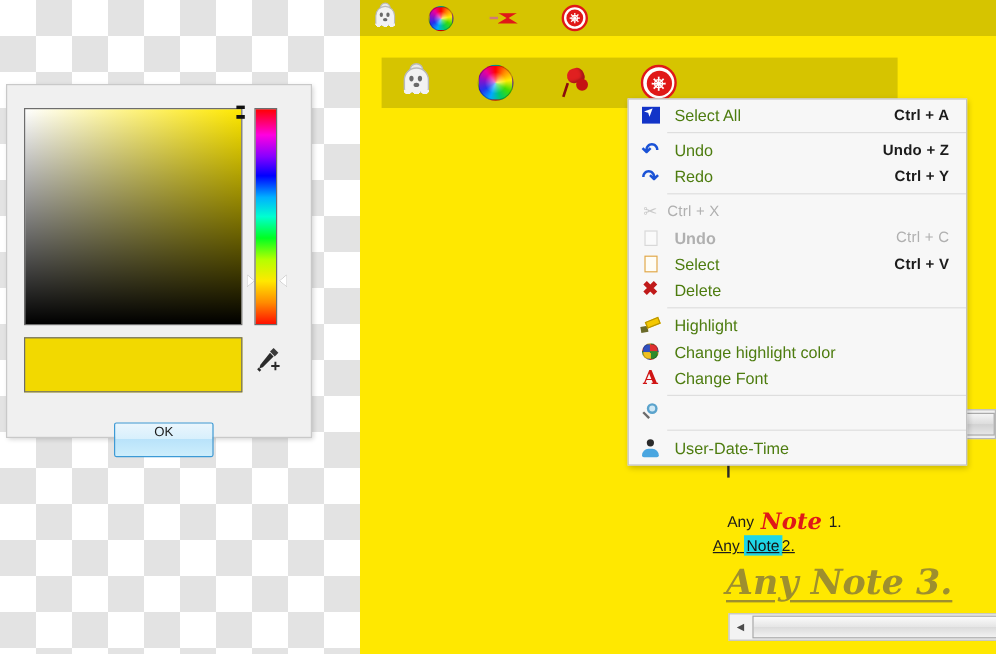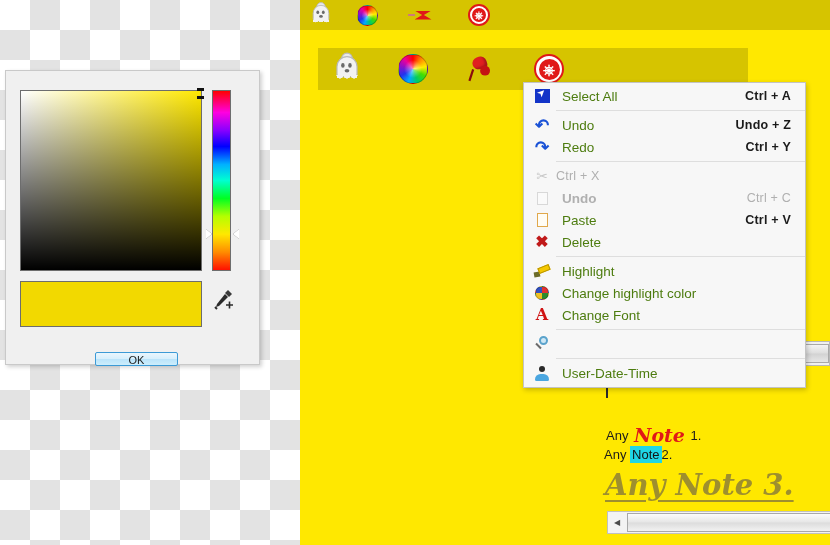--- a/index.html
+++ b/index.html
@@ -58,21 +58,21 @@
   #hue-arrow-r { left: 213px; border-right: 6px solid #ffffff;
                  filter: drop-shadow(0 0 .5px #555); }
   #swatch {
     position: absolute; left: 0; top: 191px; width: 182px; height: 46px;
     border: 1px solid #6d6d6d; background: #f2d900;
   }
   #eyedropper {
     position: absolute; left: 190px; top: 197px; width: 26px; height: 26px;
   }
   #ok-button {
-    position: absolute; left: 89px; top: 281px; width: 83px; height: 14px;
+    position: absolute; left: 89px; top: 281px; width: 83px; height: 29px;
     border: 1px solid #3c9ad6; border-radius: 2px;
     background: linear-gradient(to bottom, #eaf6fd 0%, #d7effc 48%, #b9e3fa 49%, #cdeefc 100%);
     font-size: 11px; color: #1b1b1b; text-align: center; line-height: 15px;
     cursor: default;
   }
 
   
   #note-window {
     position: absolute; left: 300px; top: 0; width: 530px; height: 545px;
     background: #ffe800;
@@ -165,21 +165,21 @@
     border: 1px solid #a9a9a9; cursor: default;
   }
 
   #caret {
     position: absolute; left: 306px; top: 381px; width: 2px; height: 17px;
     background: #2b2b2b;
   }
 
   .note-line { position: absolute; white-space: nowrap; margin-top: 16px; }
   #note-line-1 { left: 306px; top: 408px; font-size: 13px; color: #1c1c1c; }
-  #note-line-2 { left: 304px; top: 431px; font-size: 13px; color: #1c1c1c; }
+  #note-line-2 { left: 294px; top: 431px; font-size: 13px; color: #1c1c1c; text-decoration: underline; }
   #note-line-3 { left: 305px; top: 452px; }
 
   .word-red {
     color: #e01818; font-family: "DejaVu Serif", serif;
     font-style: italic; font-weight: bold; font-size: 19px;
     padding: 0 2px; vertical-align: -2px;
   }
   .word-hl {
     background: #1fd6e6; color: #141414; font-size: 13px; padding: 1px 2px;
   }
@@ -423,21 +423,21 @@
       <span class="mi-icon">
         <div class="ic-copy"></div>
       </span>
       <span class="mi-label">Undo</span>
       <span class="mi-accel">Ctrl + C</span>
     </div>
     <div class="menu-item">
       <span class="mi-icon">
         <div class="ic-paste"></div>
       </span>
-      <span class="mi-label">Paste</span>
+      <span class="mi-label">Select</span>
       <span class="mi-accel">Ctrl + V</span>
     </div>
     <div class="menu-item">
       <span class="mi-icon">
         <span class="ic-delete">✖</span>
       </span>
       <span class="mi-label">Delete</span>
       <span class="mi-accel"></span>
     </div>
     <div class="menu-sep"></div>

